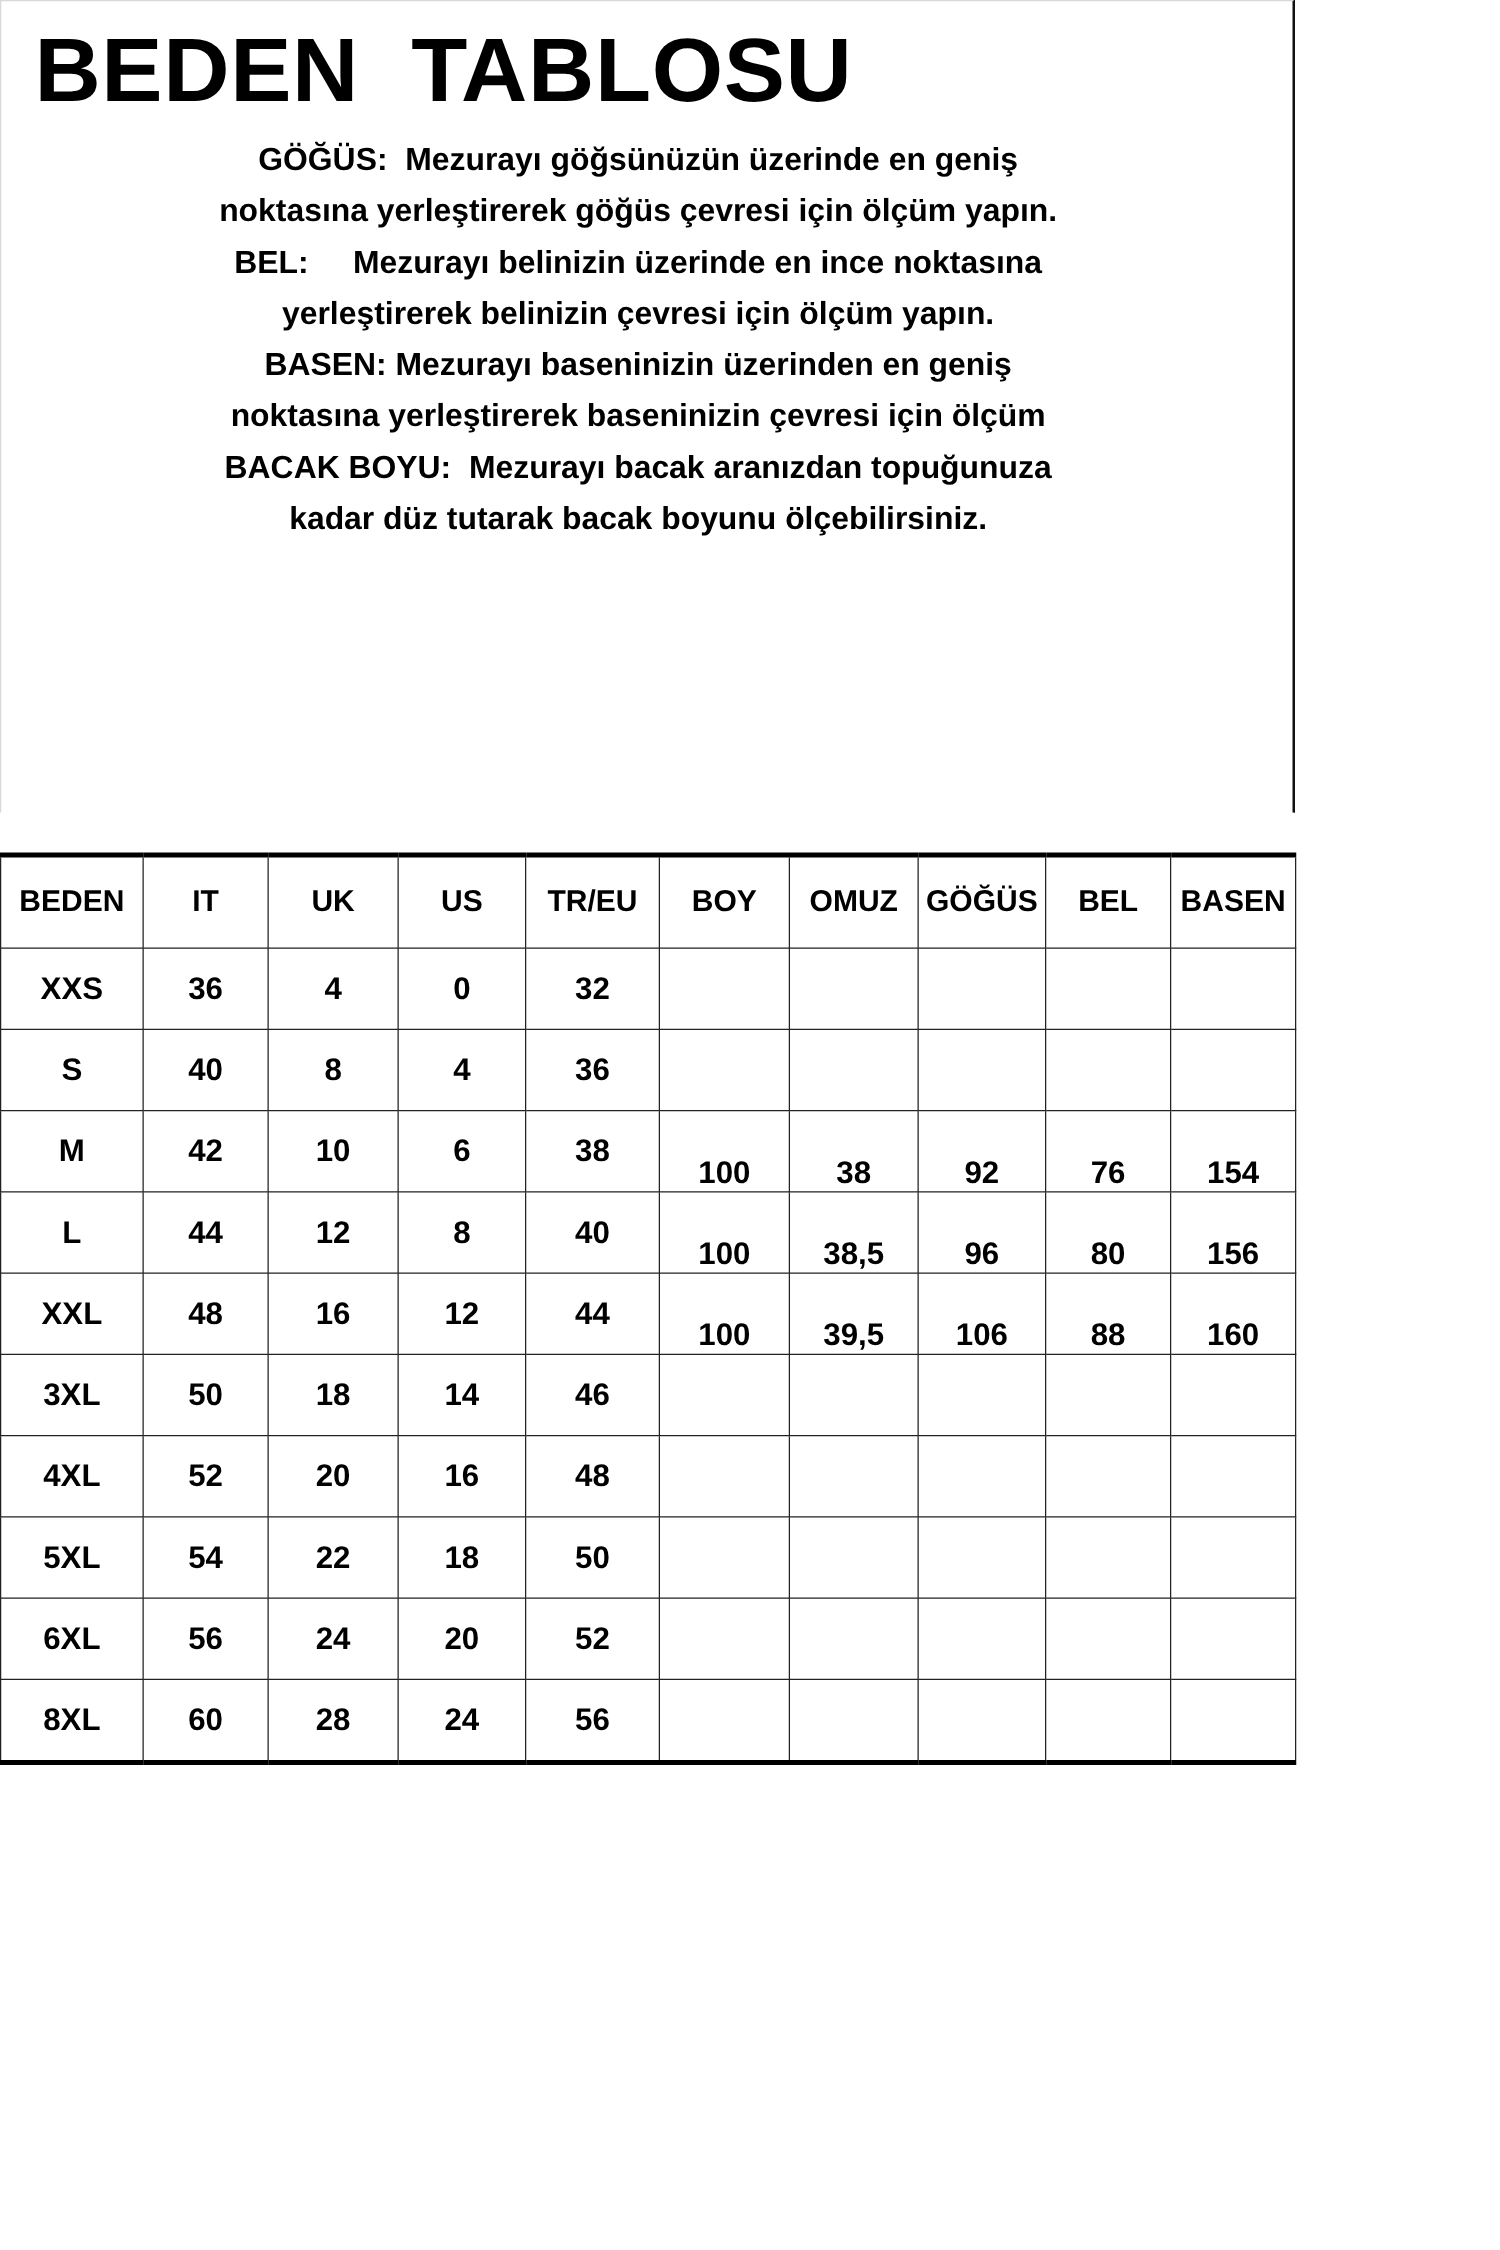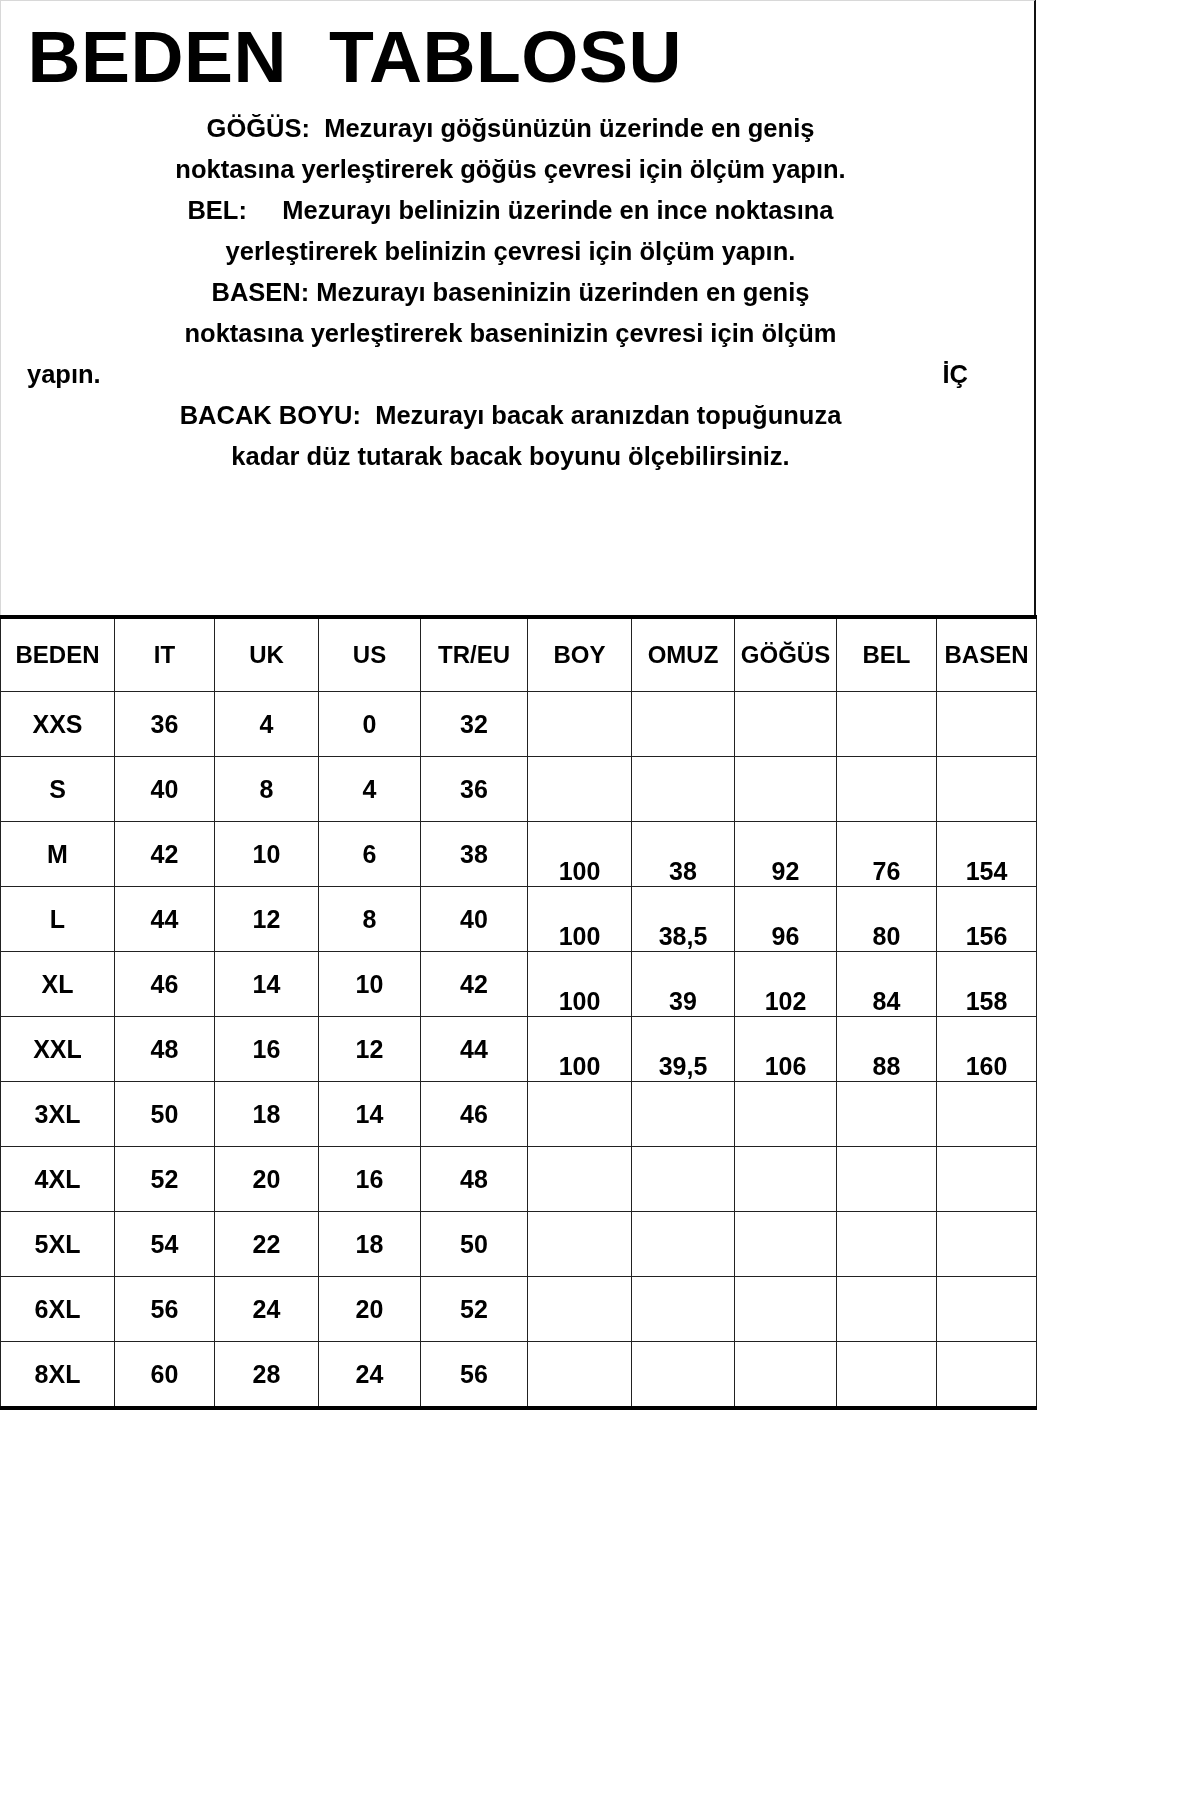--- a/index.html
+++ b/index.html
@@ -82,21 +82,21 @@
   .instr-line .tail {
     position: absolute;
     right: 26px;
     top: 0;
   }
 
   
   #size-table-wrap {
     position: absolute;
     left: 0;
-    top: 615px;
+    top: 682px;
     width: 1036px;
   }
 
   table#size-table {
     border-collapse: collapse;
     width: 1036px;
     table-layout: fixed;
     font-family: "Liberation Sans Narrow", "Liberation Sans", sans-serif;
   }
 
@@ -170,21 +170,20 @@
 
       <h1 id="chart-title">BEDEN  TABLOSU</h1>
 
       <div id="instructions">
           <div class="instr-line c">GÖĞÜS:  Mezurayı göğsünüzün üzerinde en geniş</div>
           <div class="instr-line c">noktasına yerleştirerek göğüs çevresi için ölçüm yapın.</div>
           <div class="instr-line c">BEL:     Mezurayı belinizin üzerinde en ince noktasına</div>
           <div class="instr-line c">yerleştirerek belinizin çevresi için ölçüm yapın.</div>
           <div class="instr-line c">BASEN: Mezurayı baseninizin üzerinden en geniş</div>
           <div class="instr-line c">noktasına yerleştirerek baseninizin çevresi için ölçüm</div>
-          <div class="instr-line l sp">yapın.<span class="tail">İÇ</span></div>
           <div class="instr-line c">BACAK BOYU:  Mezurayı bacak aranızdan topuğunuza</div>
           <div class="instr-line c">kadar düz tutarak bacak boyunu ölçebilirsiniz.</div>
         </div>
 
     </div>
 
     <div id="right-edge"></div>
 
     <div id="size-table-wrap">
       <table id="size-table">
@@ -257,32 +256,20 @@
               <td class="conv">12</td>
               <td class="conv">8</td>
               <td class="conv">40</td>
               <td class="meas">100</td>
               <td class="meas">38,5</td>
               <td class="meas">96</td>
               <td class="meas">80</td>
               <td class="meas">156</td>
             </tr>
             <tr>
-              <td class="conv">XL</td>
-              <td class="conv">46</td>
-              <td class="conv">14</td>
-              <td class="conv">10</td>
-              <td class="conv">42</td>
-              <td class="meas">100</td>
-              <td class="meas">39</td>
-              <td class="meas">102</td>
-              <td class="meas">84</td>
-              <td class="meas">158</td>
-            </tr>
-            <tr>
               <td class="conv">XXL</td>
               <td class="conv">48</td>
               <td class="conv">16</td>
               <td class="conv">12</td>
               <td class="conv">44</td>
               <td class="meas">100</td>
               <td class="meas">39,5</td>
               <td class="meas">106</td>
               <td class="meas">88</td>
               <td class="meas">160</td>

